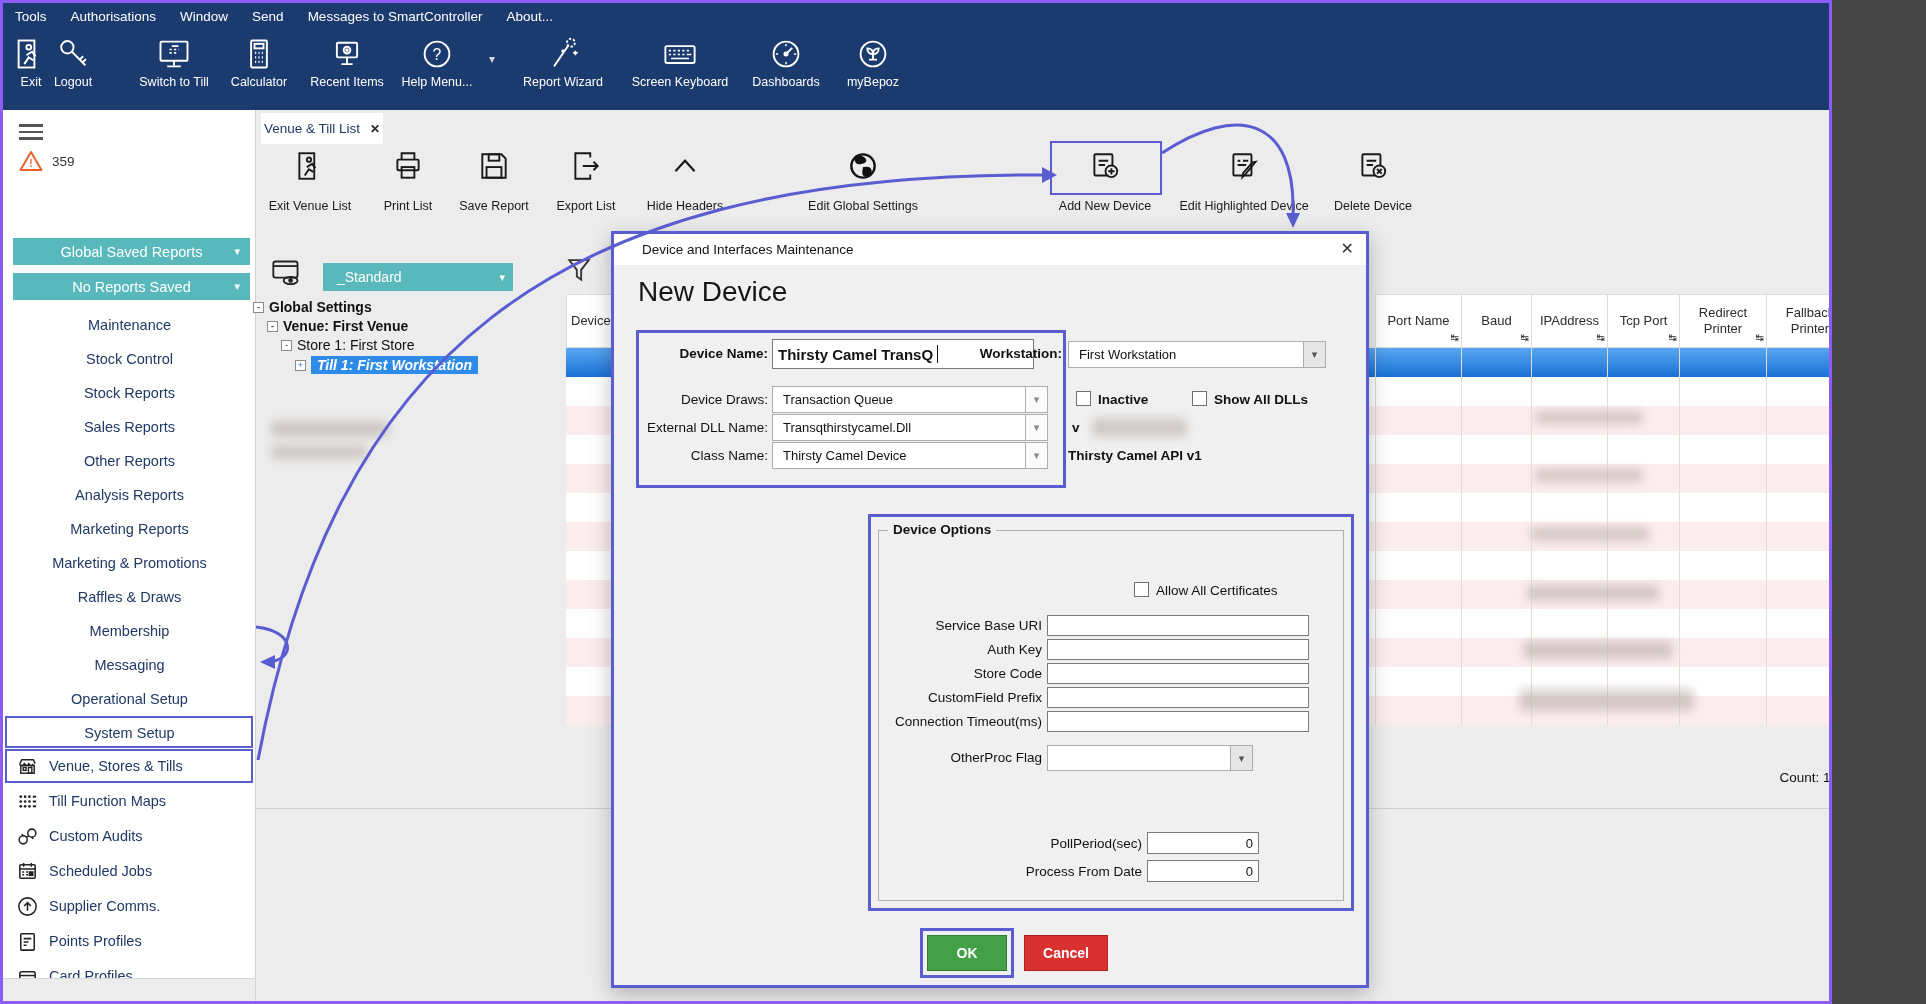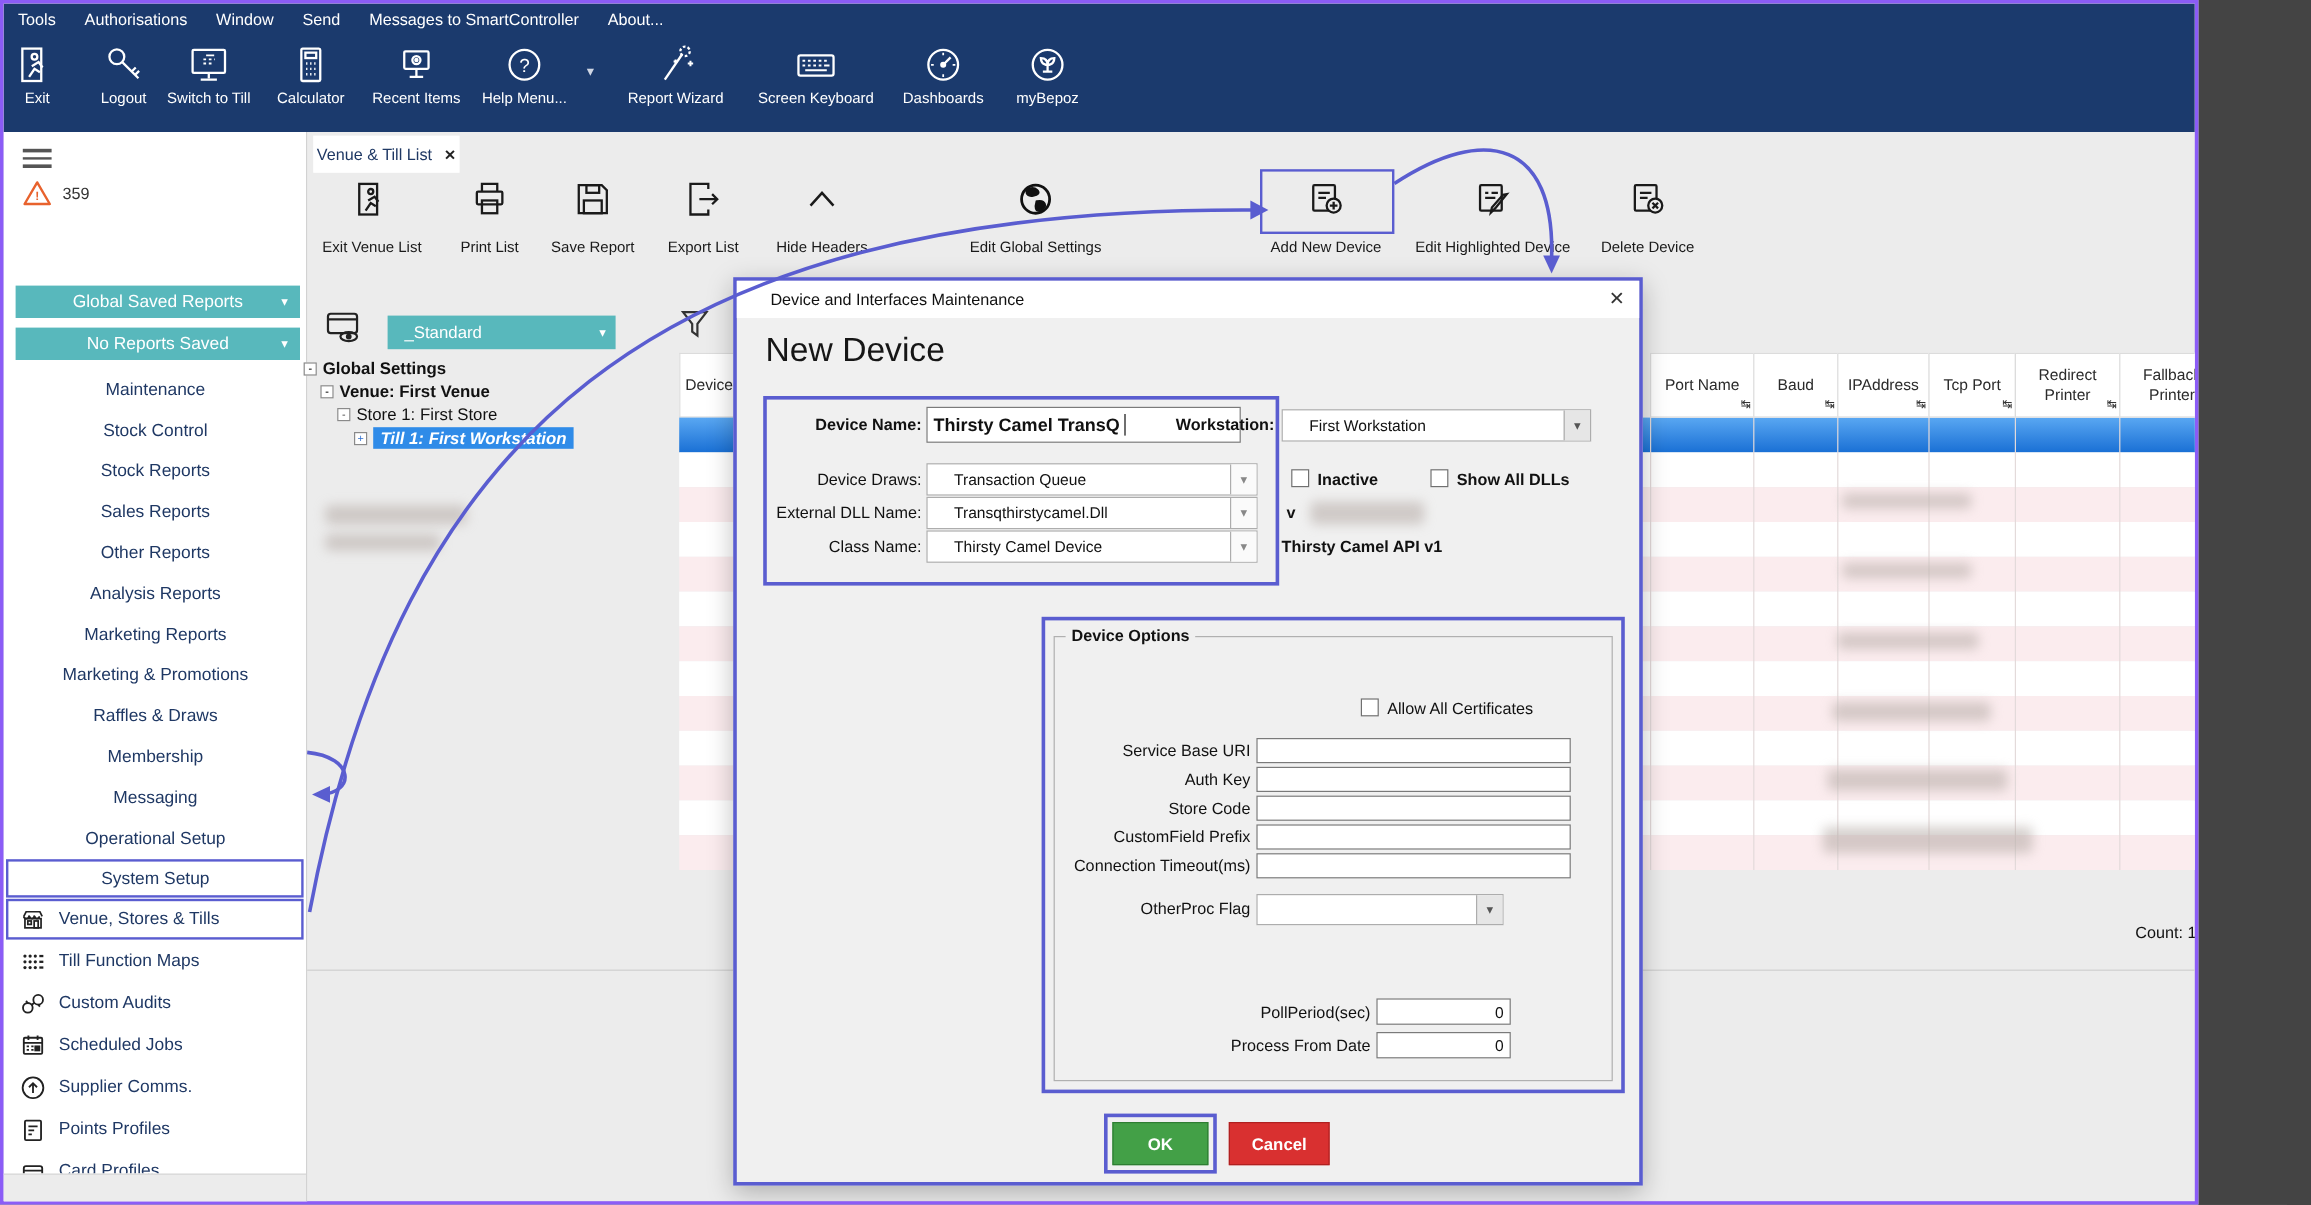--- a/index.html
+++ b/index.html
@@ -63,21 +63,21 @@
     border:3px solid #5a5dd0;z-index:40;box-shadow:0 6px 20px rgba(0,0,0,.25);}
   .dtitle{position:absolute;left:0;top:0;width:100%;height:31px;background:#fff;display:flex;
     align-items:center;padding-left:28px;font-size:13.5px;color:#111;}
   .dclose{position:absolute;right:12px;top:5px;font-size:16px;color:#333;cursor:pointer;}
   .dheading{position:absolute;left:24px;top:42px;font-size:28px;color:#161616;}
   .dlabel{position:absolute;font-size:13.5px;color:#111;text-align:right;white-space:nowrap;}
   .dlabel.b{font-weight:bold;}
   .dinput{position:absolute;background:#fff;border:1px solid #7a7a7a;font-size:13px;color:#111;
     display:flex;align-items:center;padding:0 5px;}
   .combo{position:absolute;background:#fff;border:1px solid #adadad;font-size:13px;color:#111;
-    display:flex;align-items:center;padding-left:22px;cursor:pointer;}
+    display:flex;align-items:center;padding-left:10px;cursor:pointer;}
   .combo .btn{position:absolute;right:0;top:0;bottom:0;width:22px;background:#e6e6e6;
     border-left:1px solid #adadad;color:#555;display:flex;align-items:center;justify-content:center;font-size:11px;}
   .combo.flat .btn{background:#fafafa;color:#888;}
   .cb{position:absolute;width:15px;height:15px;border:1px solid #707070;background:#fff;cursor:pointer;}
   .cblabel{position:absolute;font-size:13.5px;color:#111;font-weight:bold;white-space:nowrap;cursor:default;}
   .fieldset{position:absolute;border:1px solid #b0b0b0;}
   .legend{position:absolute;background:#f0f0f0;padding:0 5px;font-weight:bold;font-size:13.5px;color:#111;}
   .okbtn{position:absolute;background:#43a047;border:1px solid #2e7d32;color:#fff;font-weight:bold;
     font-size:14px;display:flex;align-items:center;justify-content:center;cursor:pointer;}
   .cancelbtn{position:absolute;background:#d93030;border:1px solid #b02020;color:#fff;font-weight:bold;
@@ -101,21 +101,21 @@
 
   <div class="topbar">
     <div class="tool" style="left:28px;">
       <svg viewBox="0 0 32 32" fill="none" stroke="#fff" stroke-width="1.7">
           <rect x="5" y="4" width="14" height="24"></rect>
           <circle cx="14" cy="10" r="2.1"></circle>
           <path d="M10 25l4-6 4 2.5M12 17l5-3 3 4"></path>
         </svg>
       <span>Exit</span>
     </div>
-    <div class="tool" style="left:100px;">
+    <div class="tool" style="left:70px;">
       <svg viewBox="0 0 32 32" fill="none" stroke="#fff" stroke-width="1.7">
           <circle cx="11" cy="10" r="5.5"></circle>
           <path d="M15 14L27 26M22 21l3-3M24.5 23.5l3-3"></path>
         </svg>
       <span>Logout</span>
     </div>
     <div class="tool" style="left:171px;">
       <svg viewBox="0 0 32 32" fill="none" stroke="#fff" stroke-width="1.7">
           <rect x="4" y="5" width="24" height="17" rx="1"></rect>
           <path d="M16 22v4M10 27h12"></path>

